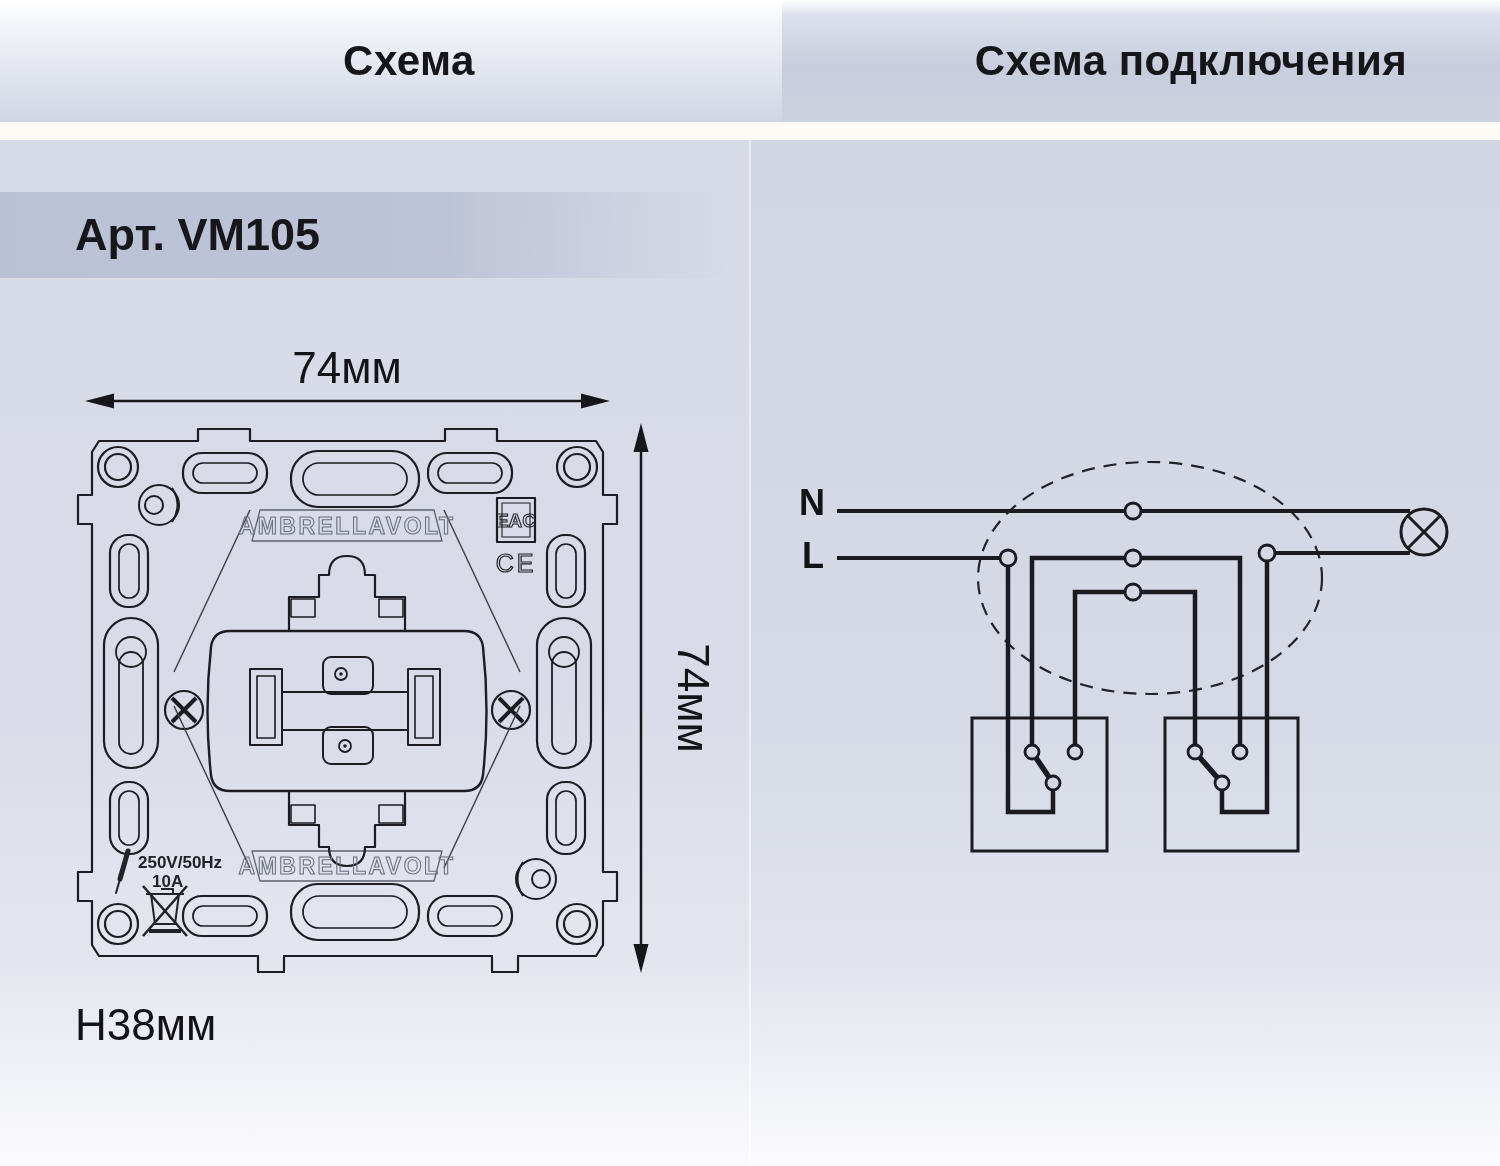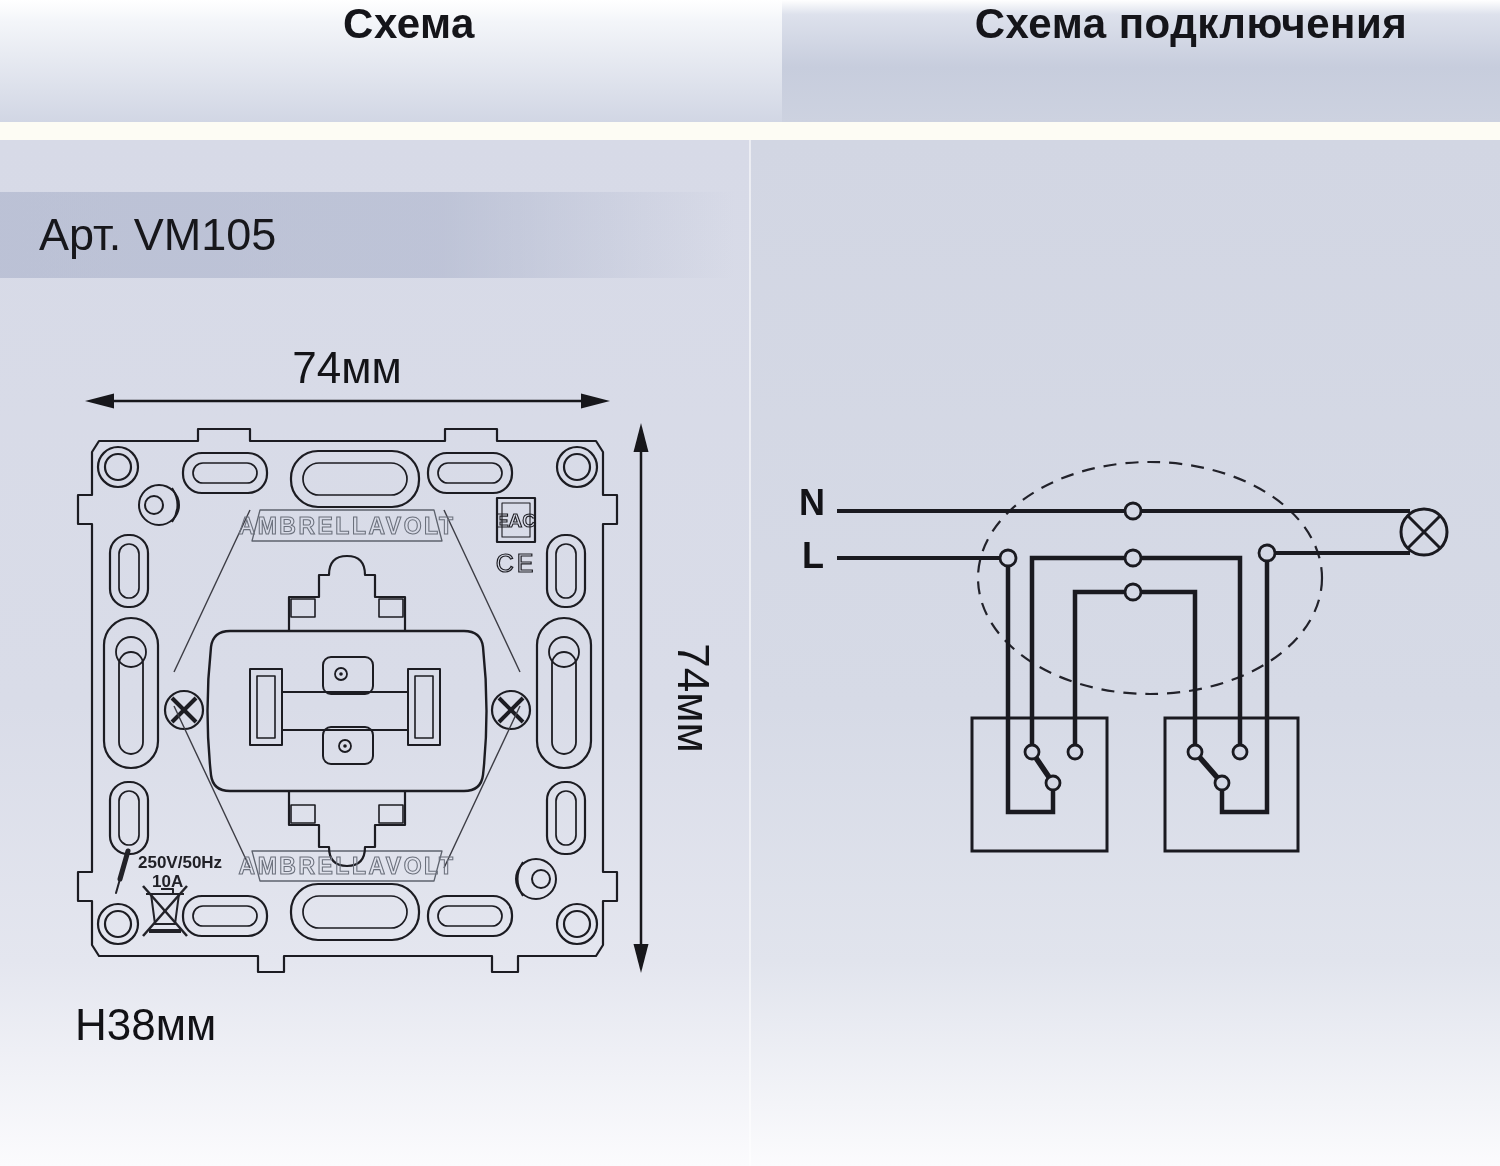--- a/index.html
+++ b/index.html
@@ -2,21 +2,21 @@
 <html><head>
 <meta charset="utf-8">
 <style>
   html,body{margin:0;padding:0;}
   body{
     width:1500px;height:1166px;position:relative;overflow:hidden;
     background:#ffffff;font-family:"Liberation Sans",sans-serif;
   }
   .panel-header{
     position:absolute;top:0;height:122px;width:818px;
-    display:flex;justify-content:center;
+    display:flex;align-items:center;justify-content:center;
   }
   .panel-header.left{
     left:0;
     background:linear-gradient(180deg,#ffffff 0%,#f3f5f9 18%,#d1d6e4 100%);
   }
   .panel-header.right{
     left:782px;
     background:linear-gradient(180deg,#ffffff 0%,#dde1ec 12%,#c7cddd 55%,#cdd2e0 100%);
   }
   .panel-header .title{
@@ -40,21 +40,21 @@
   .panel-divider{
     position:absolute;left:749px;top:140px;width:2px;height:1026px;
     background:rgba(255,255,255,0.55);
   }
   .article-band{
     position:absolute;left:0;top:192px;width:765px;height:86px;
     background:linear-gradient(90deg,rgba(160,169,196,0.50) 0%,rgba(160,169,196,0.46) 58%,rgba(160,169,196,0) 96%);
     display:flex;align-items:center;
   }
   .article-band .article-text{
-    padding-left:39px;font-size:45px;font-weight:400;color:#17171b;
+    padding-left:75px;font-size:45px;font-weight:700;color:#17171b;
   }
   svg.draw{position:absolute;top:0;width:750px;height:1166px;}
   svg.draw.left-svg{left:0;}
   svg.draw.right-svg{left:750px;}
   svg text{font-family:"Liberation Sans",sans-serif;}
   .dim-text{font-size:44px;font-weight:500;fill:#141418;}
   .depth-text{font-size:44px;font-weight:500;fill:#121216;}
   .nl-text{font-size:36px;font-weight:700;fill:#131317;}
   .brand-text{font-size:23px;font-weight:700;letter-spacing:2.5px;fill:none;stroke:#6b707c;stroke-width:1.05px;}
   .rating-text{font-size:17px;font-weight:700;fill:#212127;}

